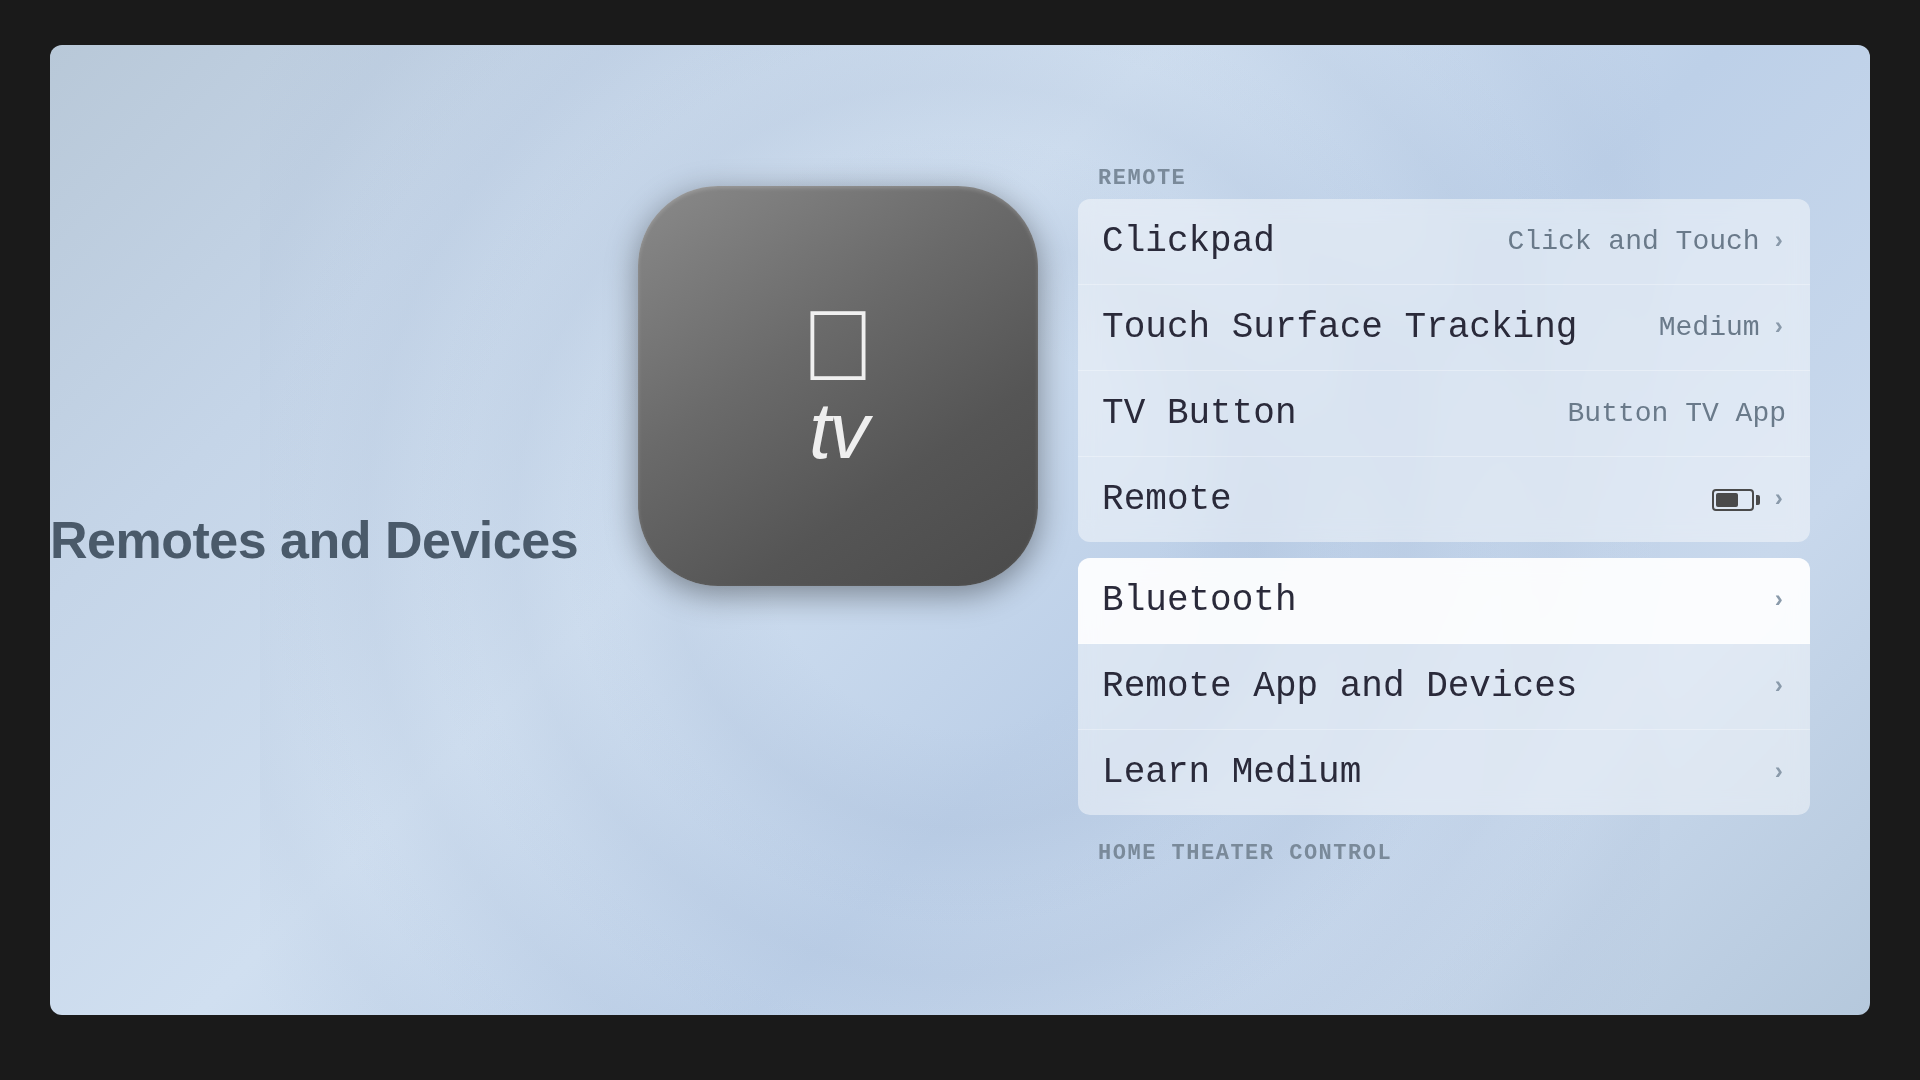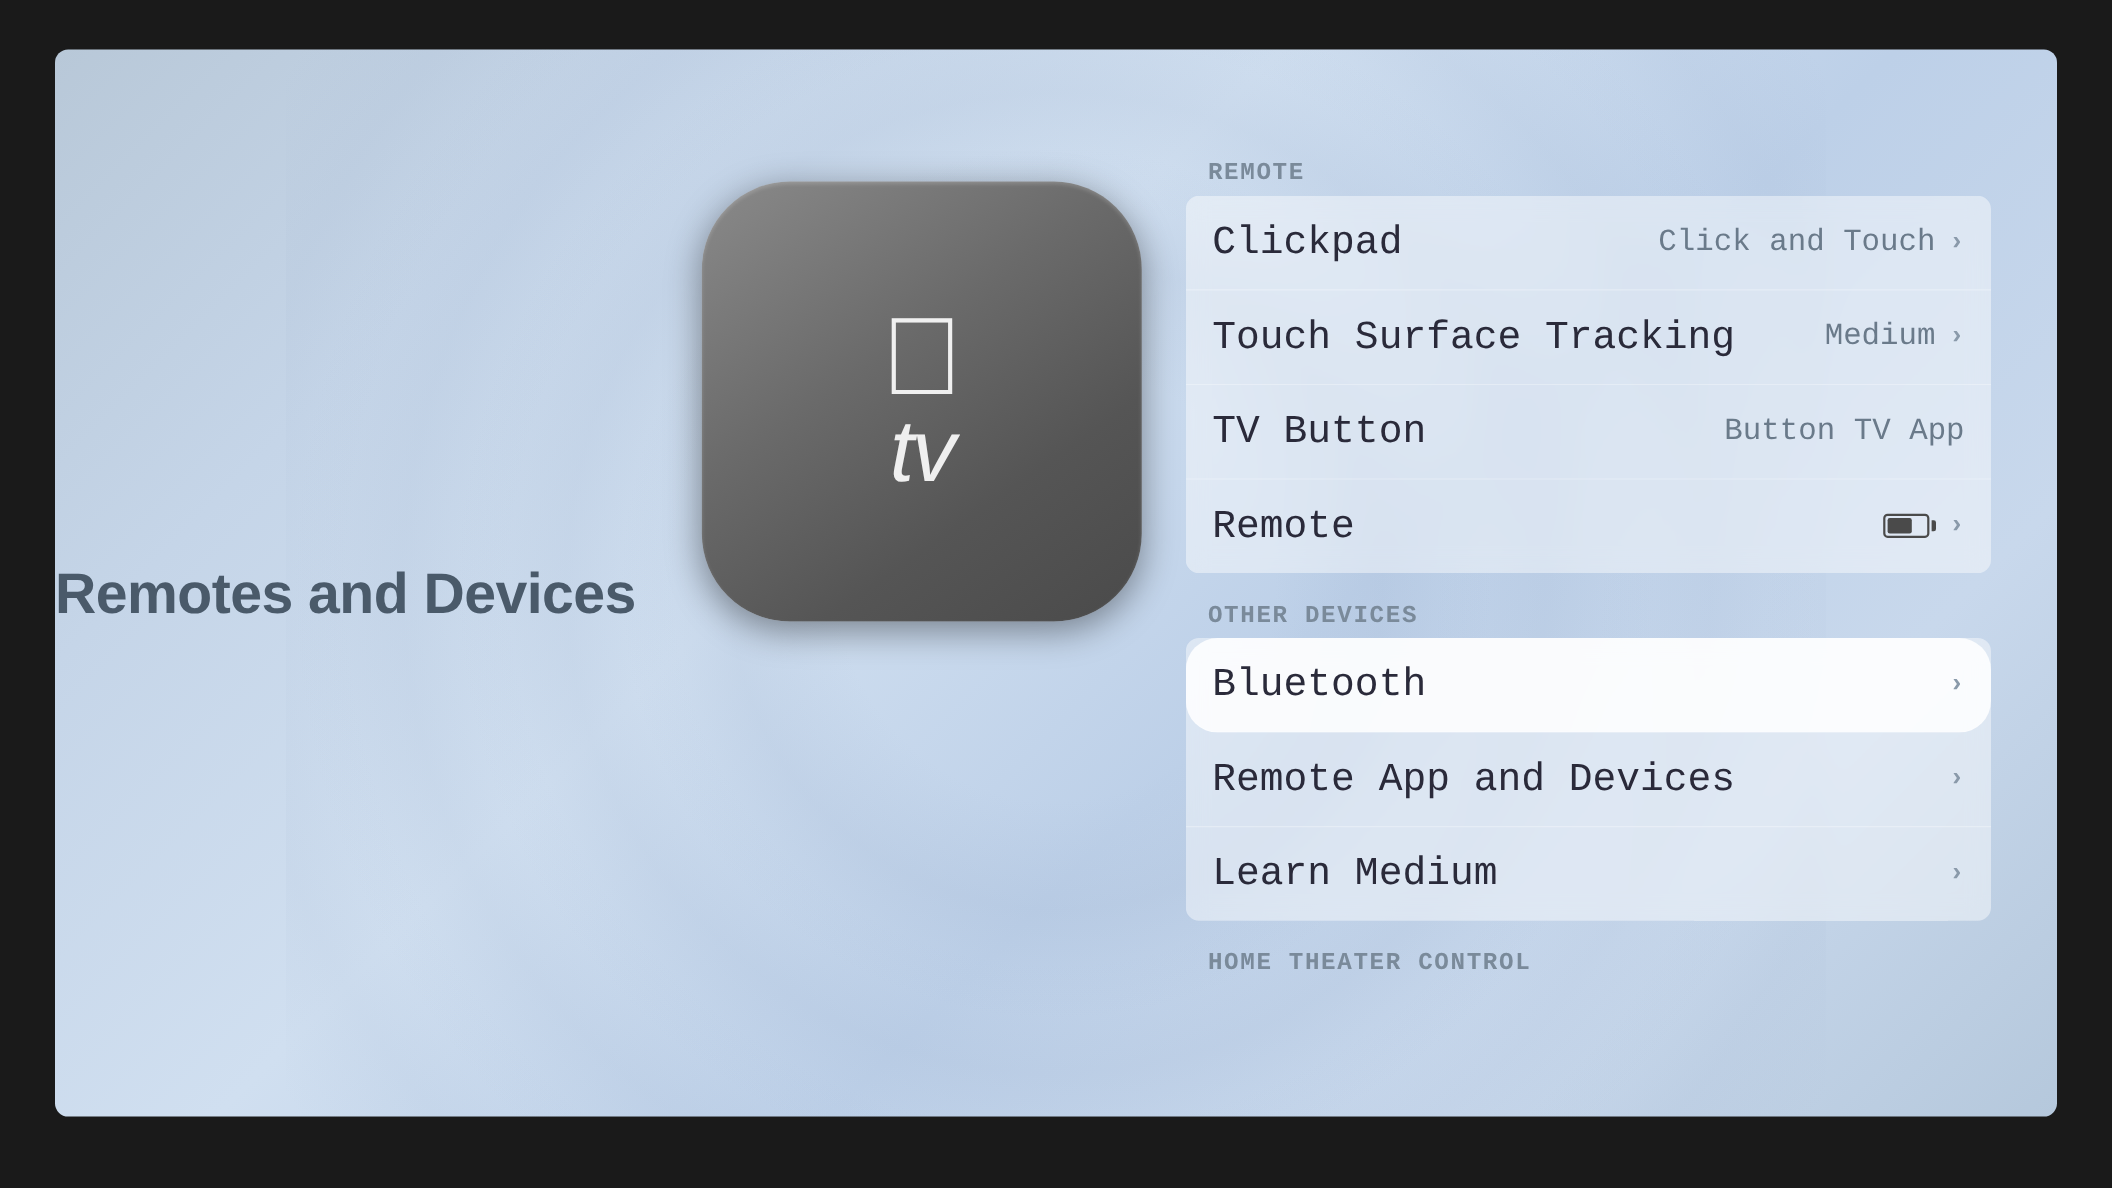--- a/index.html
+++ b/index.html
@@ -140,21 +140,20 @@
       cursor: pointer;
       min-height: 72px;
     }
 
     .settings-row:last-child {
       border-bottom: none;
     }
 
     .settings-row.highlighted {
       background: rgba(255,255,255,0.85);
-      border-radius: 29px;
     }
 
     .row-left {
       font-size: 36px;
       font-weight: 400;
       color: #2a2a3a;
     }
 
     .row-right {
       display: flex;
@@ -261,21 +260,20 @@
                   <div class="battery-fill"></div>
                 </div>
                 <div class="battery-tip"></div>
               </div>
               <span class="chevron">›</span>
             </div>
           </div>
 
         </div>
 
-        <div class="section-label">OTHER DEVICES</div>
         <div class="settings-group">
 
           <div class="settings-row highlighted">
             <span class="row-left">Bluetooth</span>
             <div class="row-right">
               <span class="chevron">›</span>
             </div>
           </div>
 
           <div class="settings-row">

